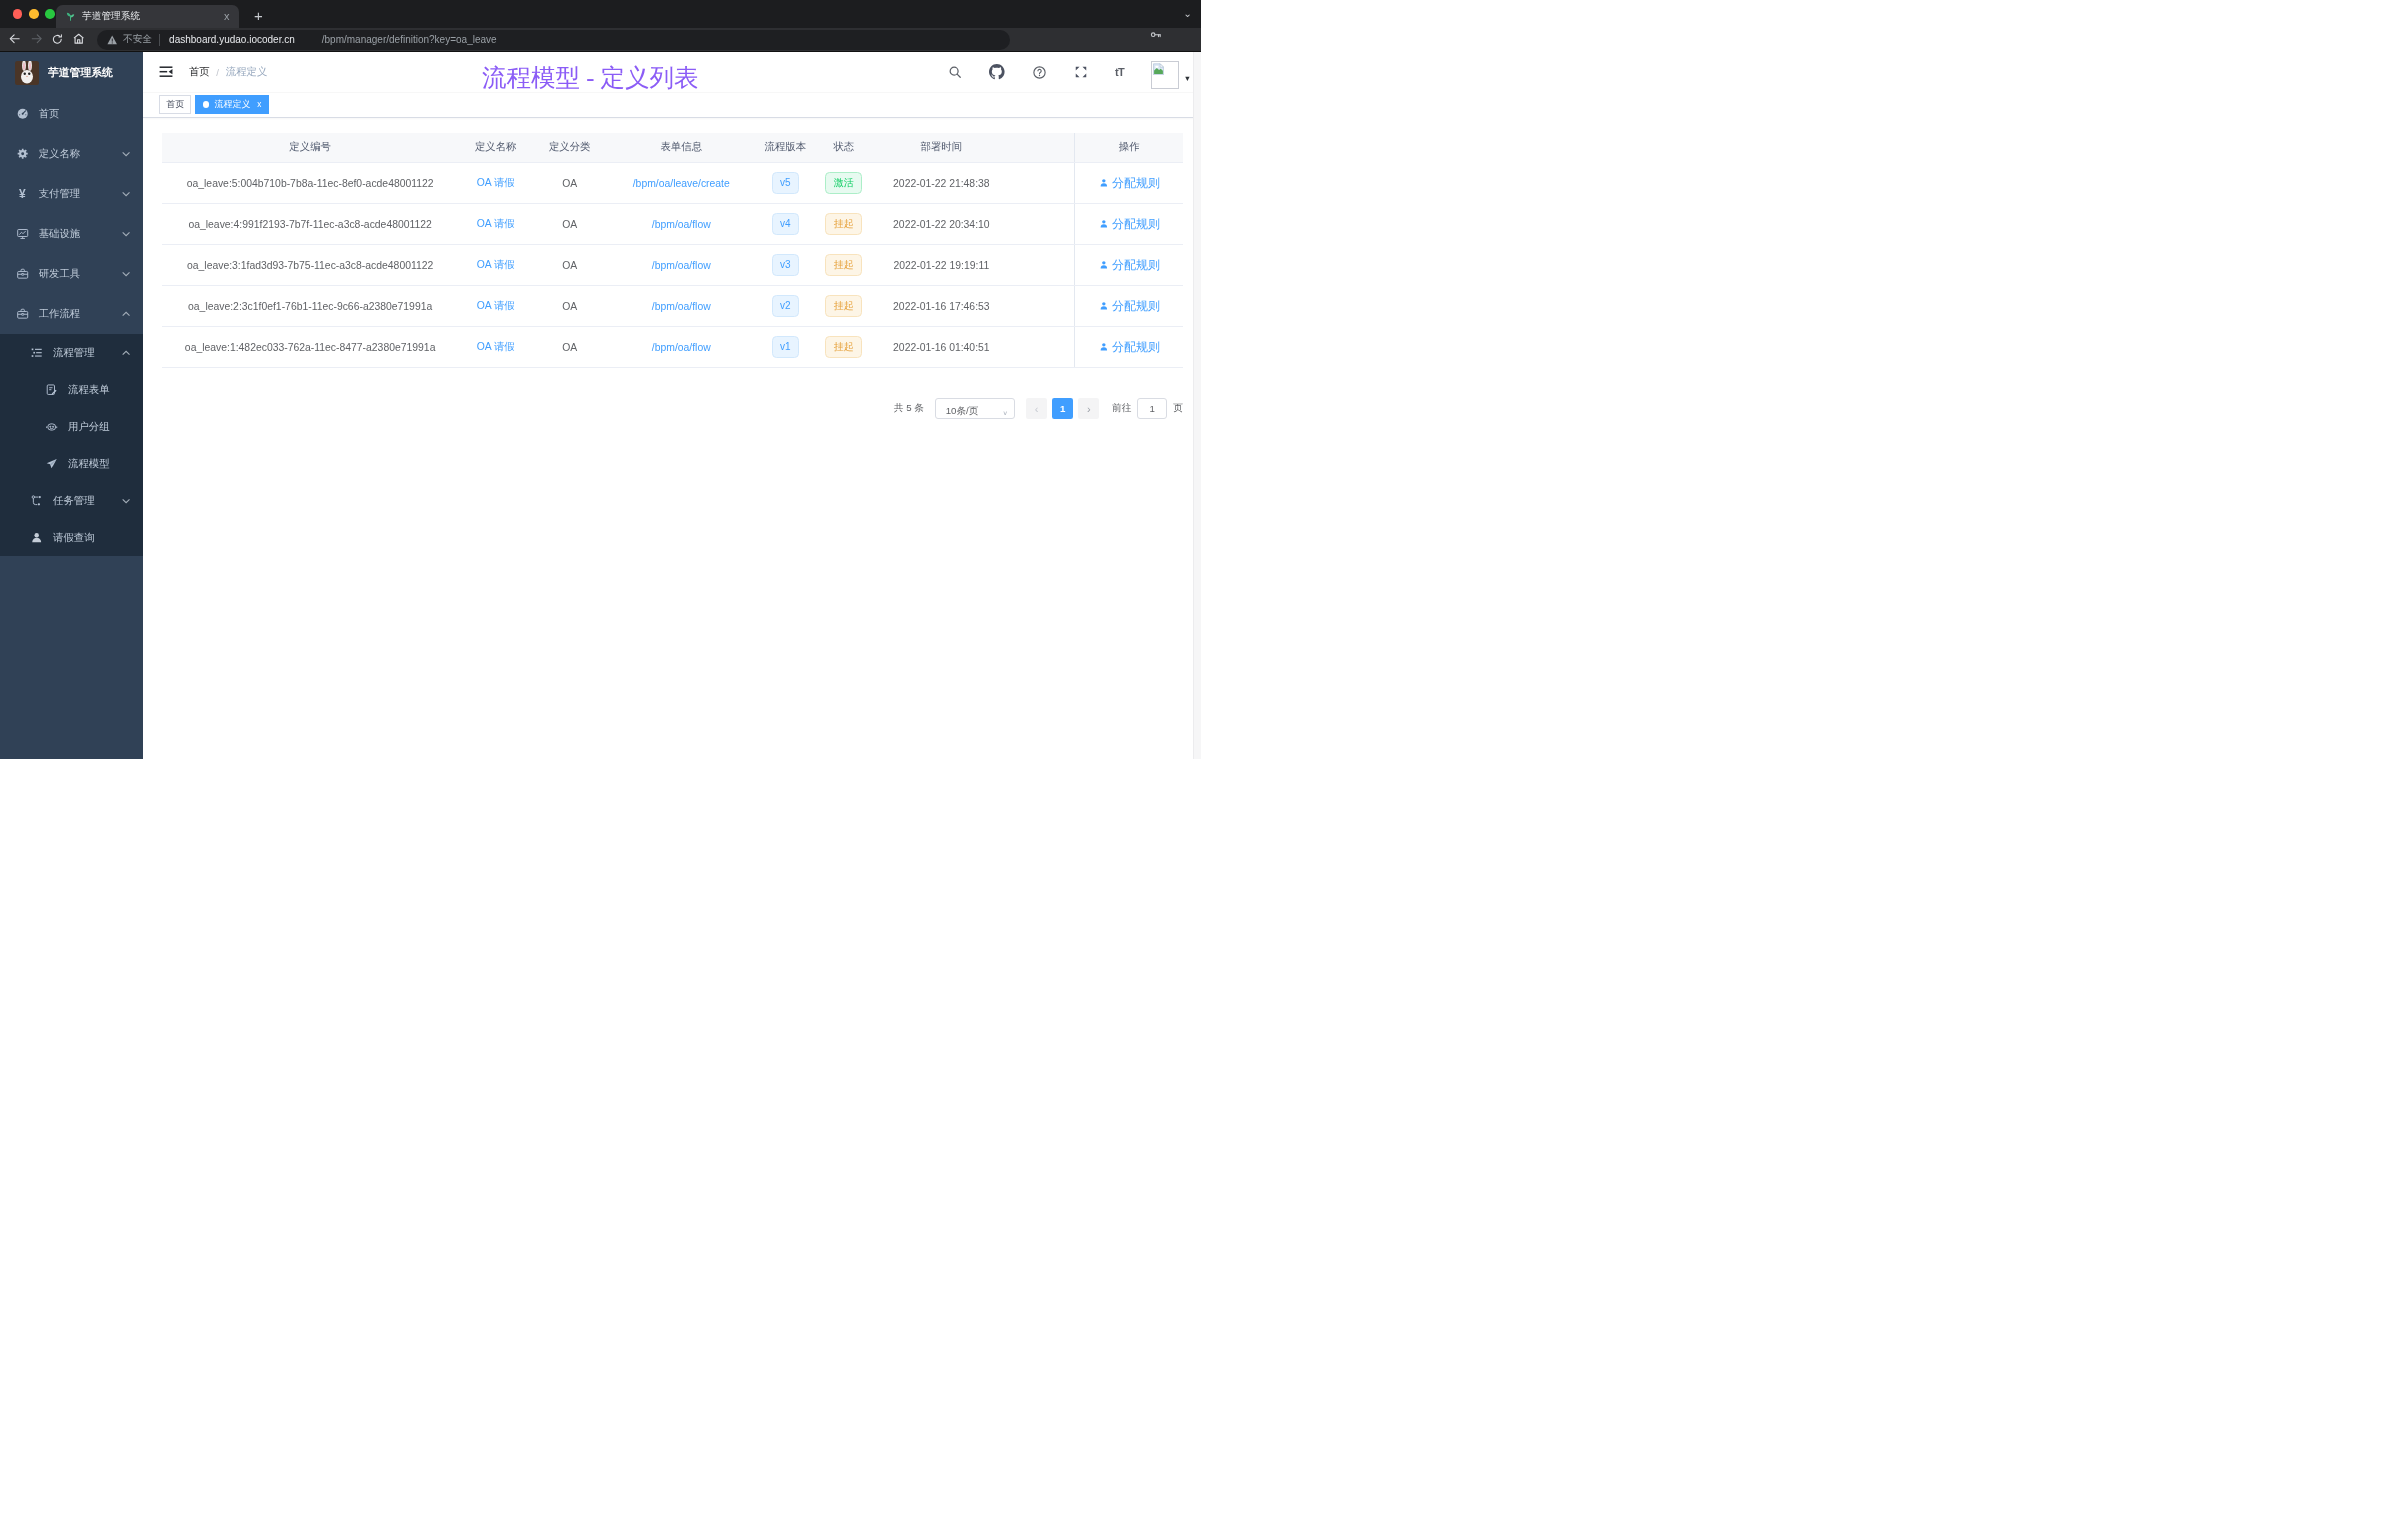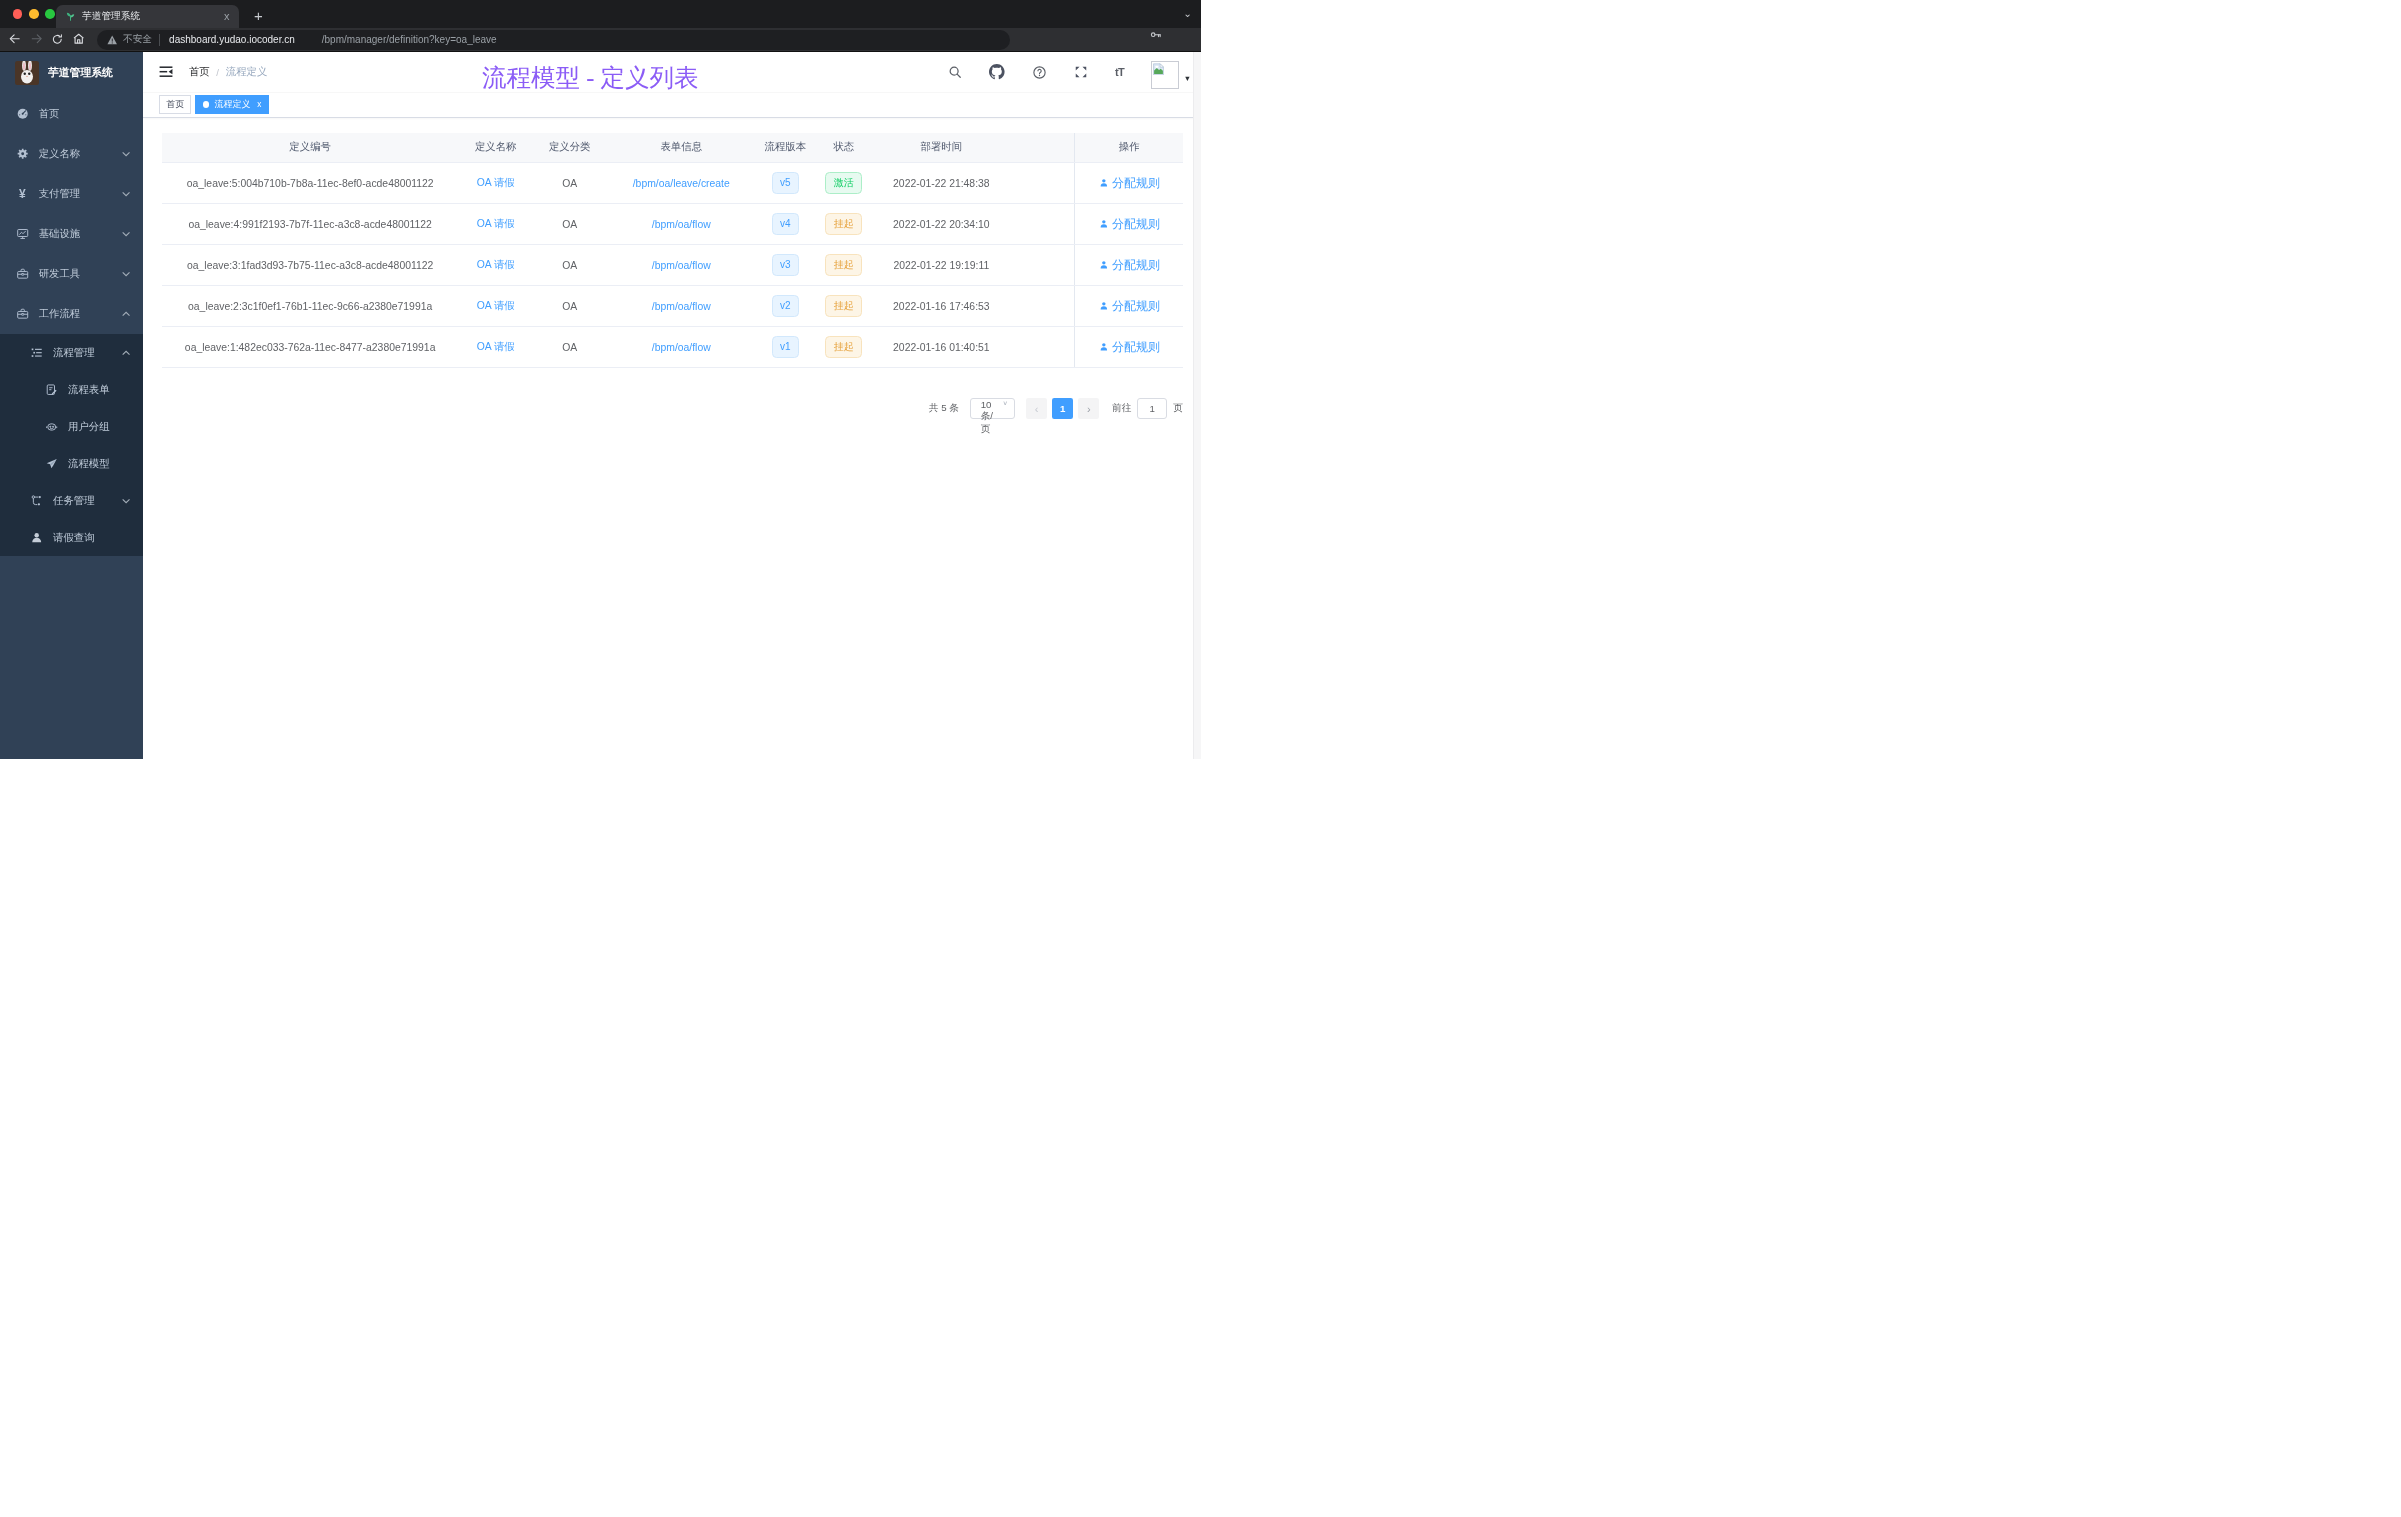--- a/index.html
+++ b/index.html
@@ -95,22 +95,22 @@
     font-size:10px; border:0.7px solid; }
   .t-version { color:#409eff; background:#e8f4ff; border-color:#d2e8fc; }
   .t-success { color:#13ce66; background:#e7faf0; border-color:#aceec8; }
   .t-warning { color:#e6a23c; background:#fdf5e6; border-color:#f8e3bd; }
   .op-link { display:inline-flex; align-items:center; gap:3.7px; font-size:12px; }
 
   
   .pagination { margin-top:30px; display:flex; align-items:center; justify-content:flex-end;
     font-size:9.7px; color:#606266; }
   .pg-total { margin-right:11px; }
-  .pg-select { width:45px; height:21px; border:0.7px solid #d9dce3; border-radius:3px; display:flex;
-    align-items:flex-start; padding:0 6px 0 9.7px; color:#606266; cursor:pointer; }
+  .pg-select { width:80px; height:21px; border:0.7px solid #d9dce3; border-radius:3px; display:flex;
+    align-items:flex-end; padding:0 6px 0 9.7px; color:#606266; cursor:pointer; }
   .pg-select span.val { flex:1; }
   .pg-caret { color:#b1b8c2; font-size:7.4px; transform:scaleY(.8); }
   .pg-btn { width:21px; height:21px; border-radius:2.2px; background:#f4f4f5; display:flex;
     align-items:center; justify-content:center; font-size:11px; cursor:pointer; }
   .pg-prev { margin-left:11px; color:#c6cad1; }
   .pg-page { margin-left:5.2px; width:21px; height:21px; border-radius:2.2px; background:#409eff; color:#fff;
     display:flex; align-items:center; justify-content:center; font-weight:bold; font-size:9.7px; }
   .pg-next { margin-left:5.2px; color:#9ba0a8; }
   .pg-goto { margin-left:12.6px; display:flex; align-items:center; gap:6px; }
   .pg-input { width:30px; height:21px; border:0.7px solid #d9dce3; border-radius:3px; text-align:center;

